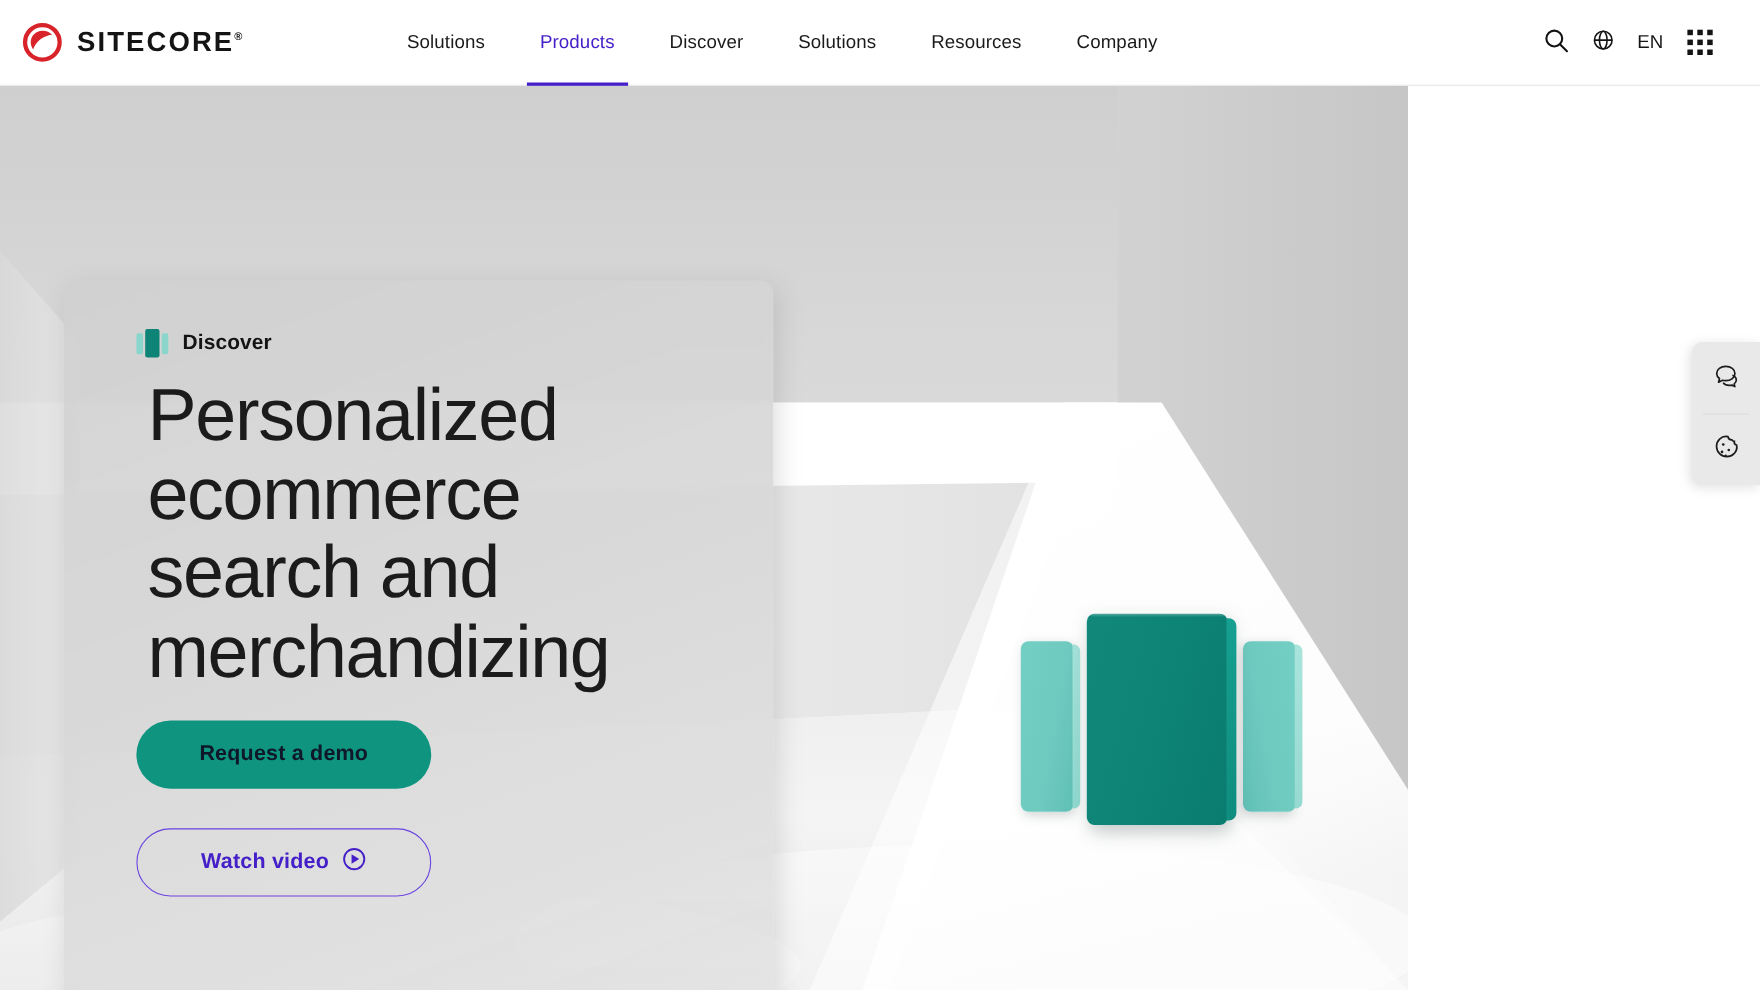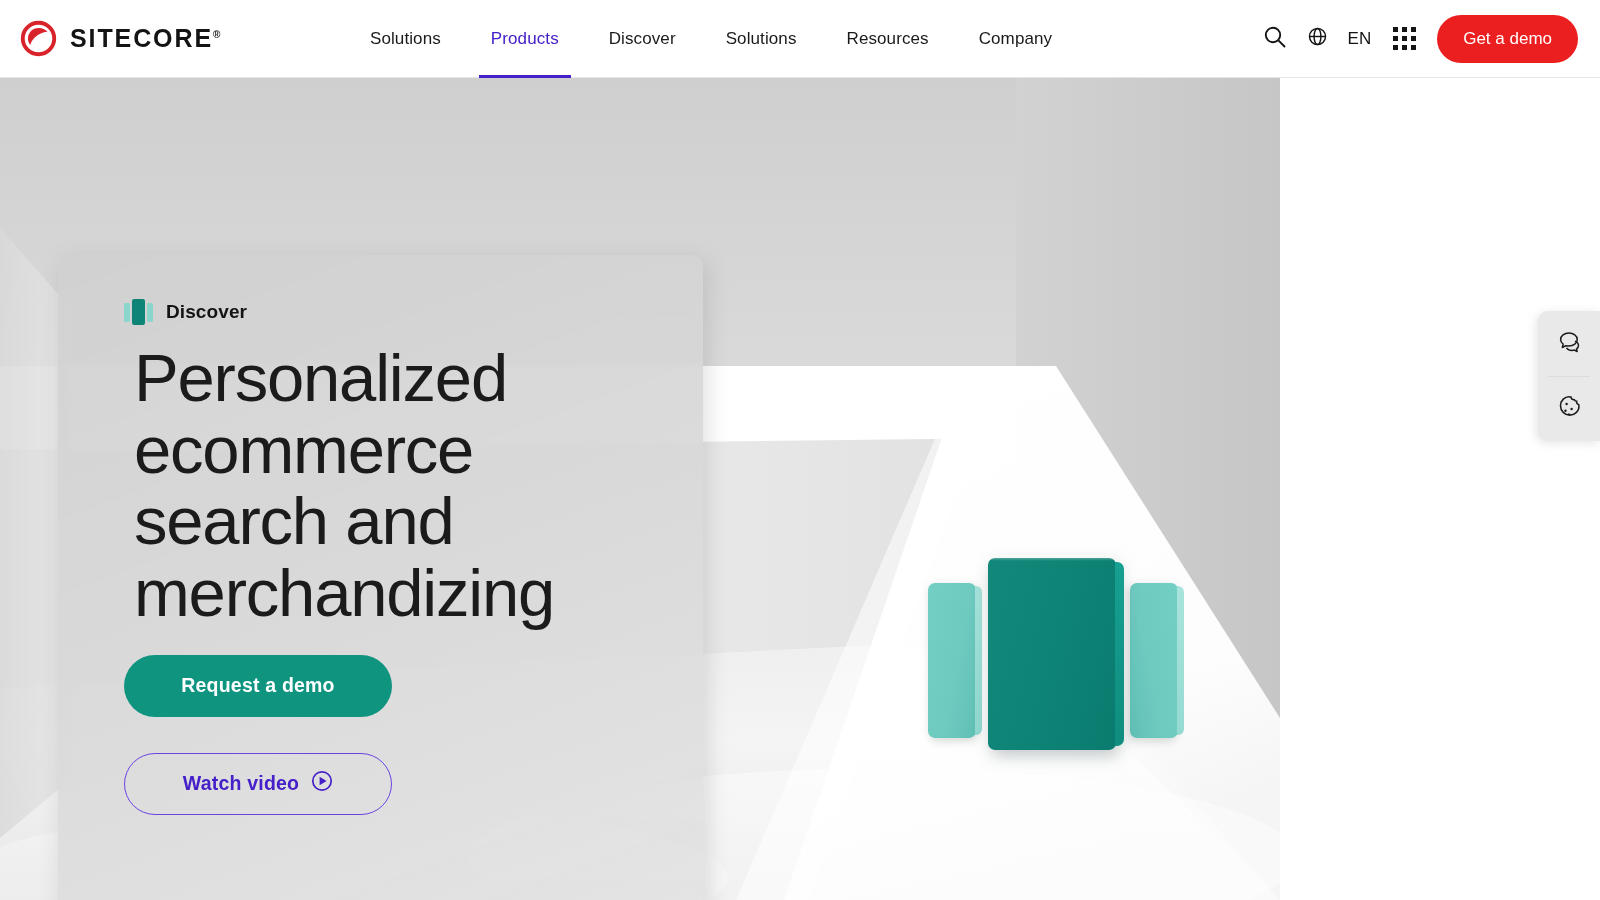--- a/index.html
+++ b/index.html
@@ -260,21 +260,21 @@
   }
 
   .cta-primary {
     display: inline-flex;
     align-items: center;
     justify-content: center;
     height: 62px;
     width: 268px;
     border-radius: 999px;
     background: #0f9480;
-    color: #ffffff;
+    color: #0f172a;
     border: none;
     font-size: 19.5px;
     font-weight: bold;
     font-family: "Liberation Sans", sans-serif;
     cursor: pointer;
     letter-spacing: 0.2px;
     margin-bottom: 36px;
   }
 
   .cta-secondary {
@@ -381,21 +381,20 @@
             <i></i>
             <i></i>
             <i></i>
             <i></i>
             <i></i>
             <i></i>
             <i></i>
         </span>
       </button>
 
-      <button class="demo-btn">Get a demo</button>
     </div>
   </header>
 
   <section class="hero">
 
     <div class="room">
       <svg viewBox="0 0 1600 822" preserveAspectRatio="none" aria-hidden="true">
         <defs>
           <linearGradient id="ceil" x1="0" y1="0" x2="0" y2="1">
             <stop offset="0" stop-color="#cfcfcf"></stop>

